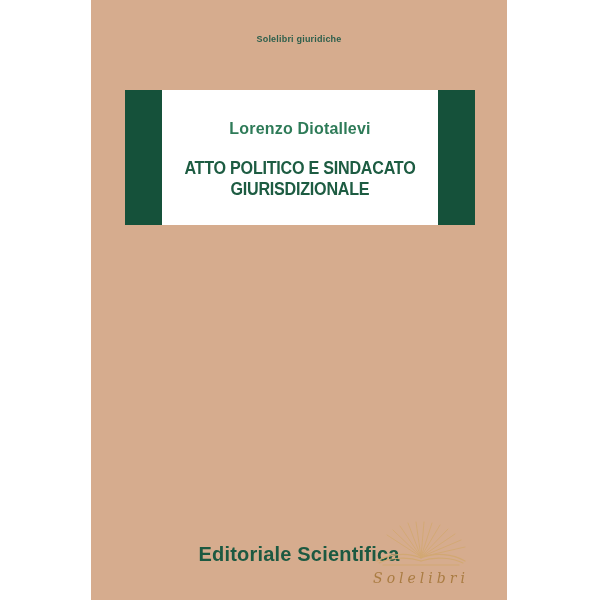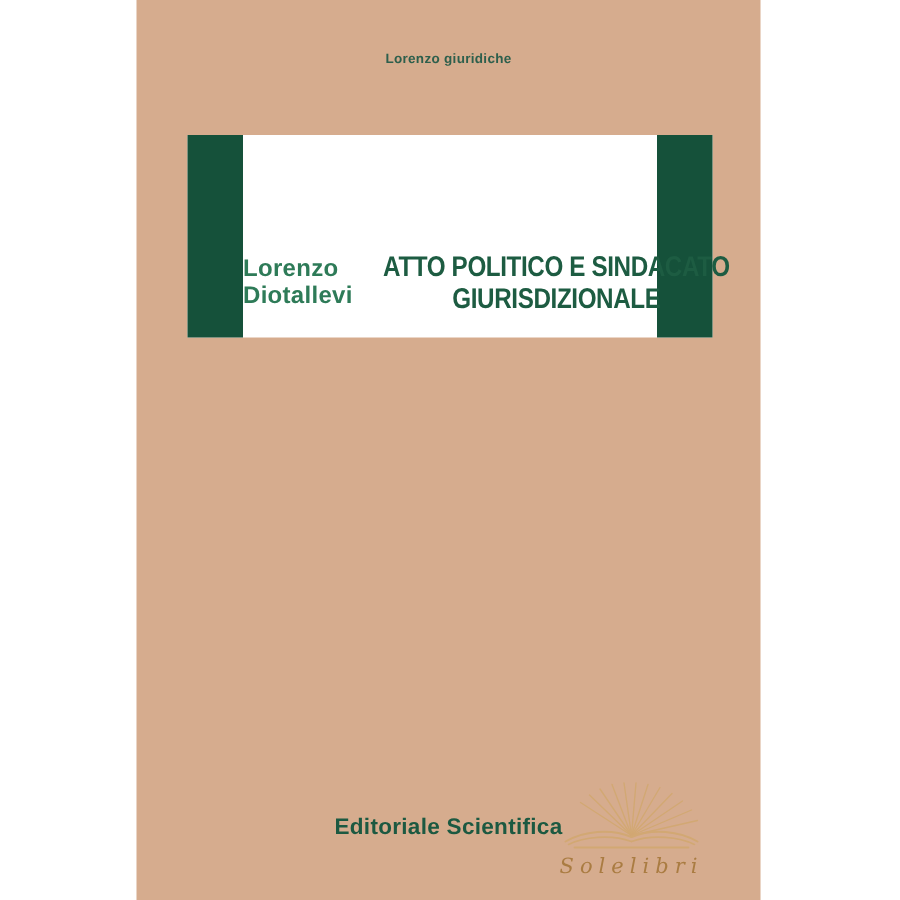--- a/index.html
+++ b/index.html
@@ -27,59 +27,59 @@
   .panel{
     position:absolute;left:34px;top:90px;width:350px;height:135px;
     background:#ffffff;
   }
   .bar{
     position:absolute;top:0;width:37px;height:135px;background:#15513a;
   }
   .bar.left{left:0;}
   .bar.right{right:0;}
   .panel-content{
-    position:absolute;left:37px;right:37px;top:16px;height:100%;
-    display:flex;flex-direction:row;align-items:center;
+    position:absolute;left:37px;right:37px;top:0;height:100%;
+    display:flex;flex-direction:column;align-items:center;
     padding-top:30px;box-sizing:border-box;
   }
   .author{
     font-size:16px;font-weight:bold;color:#2e7b58;letter-spacing:0.2px;
     line-height:18px;
   }
   .book-title{
-    text-align:center;color:#1d5c42;
+    margin-top:19px;text-align:center;color:#1d5c42;
     font-size:19px;font-weight:bold;line-height:21px;letter-spacing:-0.3px;
   }
   .title-line{
     display:block;transform:scaleX(0.85);transform-origin:50% 50%;
     white-space:nowrap;
   }
   
   .publisher{
     position:absolute;top:543px;left:0;width:100%;text-align:center;
-    font-size:15px;font-weight:bold;color:#1c5941;letter-spacing:0.2px;
+    font-size:20px;font-weight:bold;color:#1c5941;letter-spacing:0.2px;
   }
   .logo{
     position:absolute;left:282px;top:521px;width:96px;height:64px;
     text-align:center;
   }
   .logo svg{display:block;}
   .logo-text{
     margin-top:1px;
     font-family:"DejaVu Serif", serif;font-style:italic;
     font-size:14px;color:#aa7c42;letter-spacing:4px;white-space:nowrap;
   }
 </style>
 </head>
 <body>
 
 <div class="cover">
 
   <div class="series">
-    <div class="series-title">Lorenzo giuridiche</div>
+    <div class="series-title">Solelibri giuridiche</div>
   </div>
 
   <div class="panel">
     <div class="bar left"></div>
     <div class="bar right"></div>
     <div class="panel-content">
       <div class="author">Lorenzo Diotallevi</div>
       <div class="book-title">
         <span class="title-line">ATTO POLITICO E SINDACATO</span>
         <span class="title-line">GIURISDIZIONALE</span>

